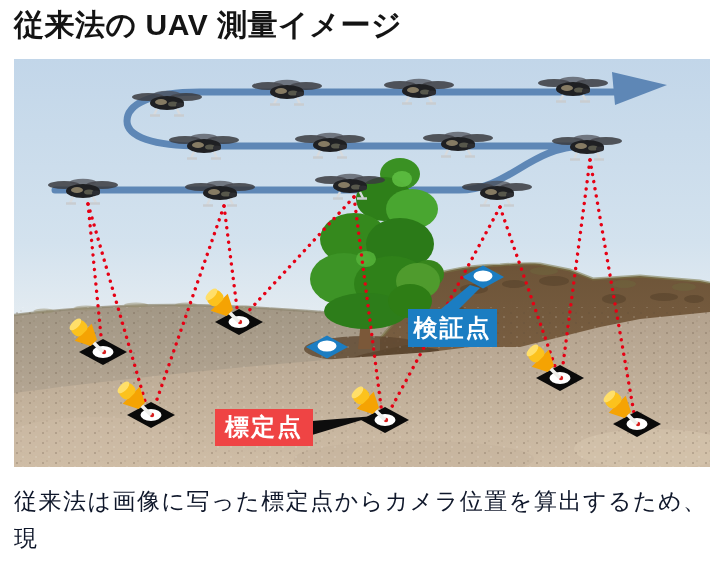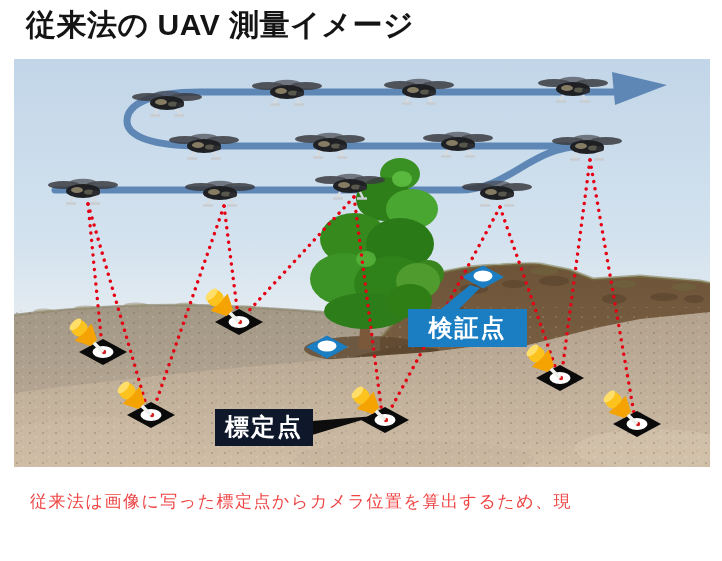--- a/index.html
+++ b/index.html
@@ -2,39 +2,39 @@
 <html><head>
 <meta charset="utf-8">
 <style>
   html,body { margin:0; padding:0; background:#ffffff; }
   body {
     width:722px; height:561px; overflow:hidden;
     font-family:"Liberation Sans","DejaVu Sans",sans-serif;
   }
   .page { padding:6px 14px 0 14px; }
   .title {
-    margin:0 0 15px 12px;
+    margin:0 0 15px 0;
     font-size:30px; line-height:1.25; font-weight:bold;
     color:#141414; letter-spacing:0.5px;
   }
   .illustration {
     position:relative; width:696px; height:408px;
   }
   .illustration svg { display:block; }
   .diagram-label {
     position:absolute; display:flex; align-items:center; justify-content:center;
     color:#ffffff; font-weight:bold; font-size:24px; letter-spacing:2px;
     white-space:nowrap;
   }
-  .label-control   { left:201px; top:350px; width:98px; height:37px; background:#0f172a; }
-  .label-verify    { left:394px; top:250px; width:119px; height:38px; background:#1b7dc2; }
+  .label-control   { left:201px; top:350px; width:98px; height:37px; background:#ef4444; }
+  .label-verify    { left:394px; top:250px; width:89px; height:38px; background:#1b7dc2; }
   .caption {
-    margin:16px 0 0 16px;
-    font-size:17px; line-height:37px; letter-spacing:1.5px;
-    color:#ef4444;
+    margin:16px 0 0 0;
+    font-size:23px; line-height:37px; letter-spacing:1.5px;
+    color:#0f172a;
   }
 </style>
 </head>
 <body>
 
 <div class="page">
   <h1 class="title">従来法の UAV 測量イメージ</h1>
 
   <div class="illustration">
     <svg width="696" height="408" viewBox="0 0 696 408">

